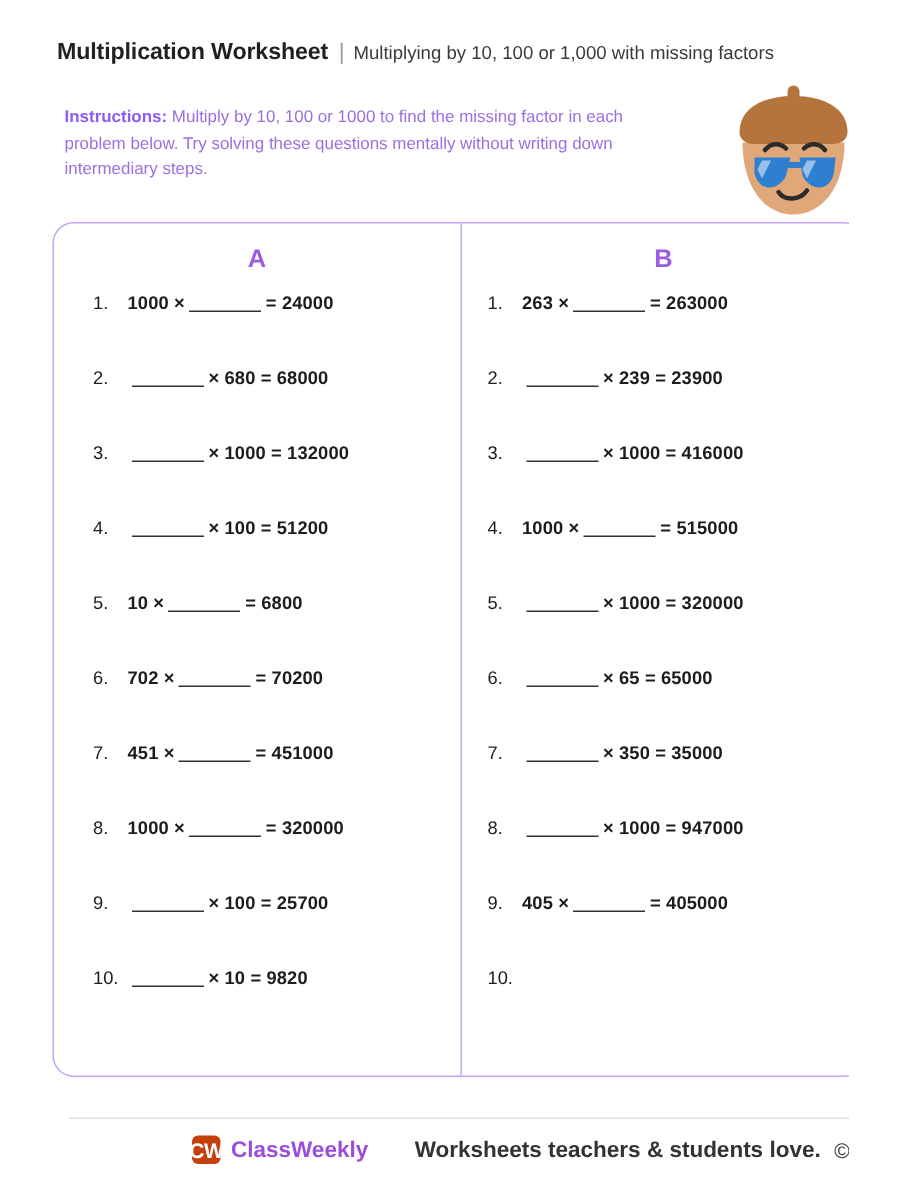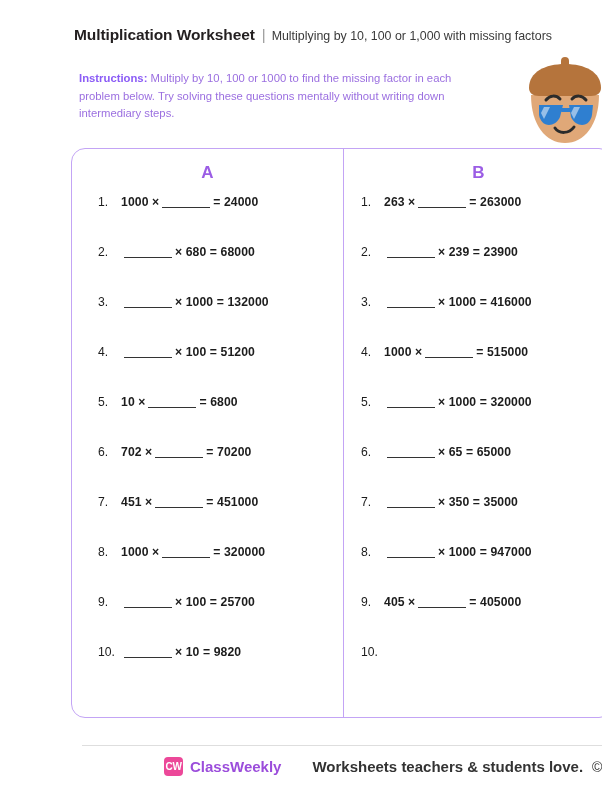--- a/index.html
+++ b/index.html
@@ -8,21 +8,20 @@
     background: #ffffff;
   }
   .page {
     position: relative;
     width: 566px;
     height: 792px;
     background: #ffffff;
     font-family: "Liberation Sans", sans-serif;
     overflow: hidden;
     box-sizing: border-box;
-    margin-left: 36px;
   }
 
   
   .header {
     position: absolute;
     left: 38px;
     top: 26px;
     display: flex;
     align-items: baseline;
     white-space: nowrap;
@@ -159,23 +158,23 @@
     left: 128px;
     top: 757px;
     display: flex;
     align-items: center;
     white-space: nowrap;
   }
   .logo-badge {
     width: 19px;
     height: 19px;
     border-radius: 4px;
-    background: #ec4899;
+    background: #c2410c;
     color: #ffffff;
-    font-size: 10px;
+    font-size: 14px;
     font-weight: bold;
     display: flex;
     align-items: center;
     justify-content: center;
     letter-spacing: -0.3px;
   }
   .logo-text {
     font-size: 15px;
     font-weight: bold;
     color: #9b4ddb;

